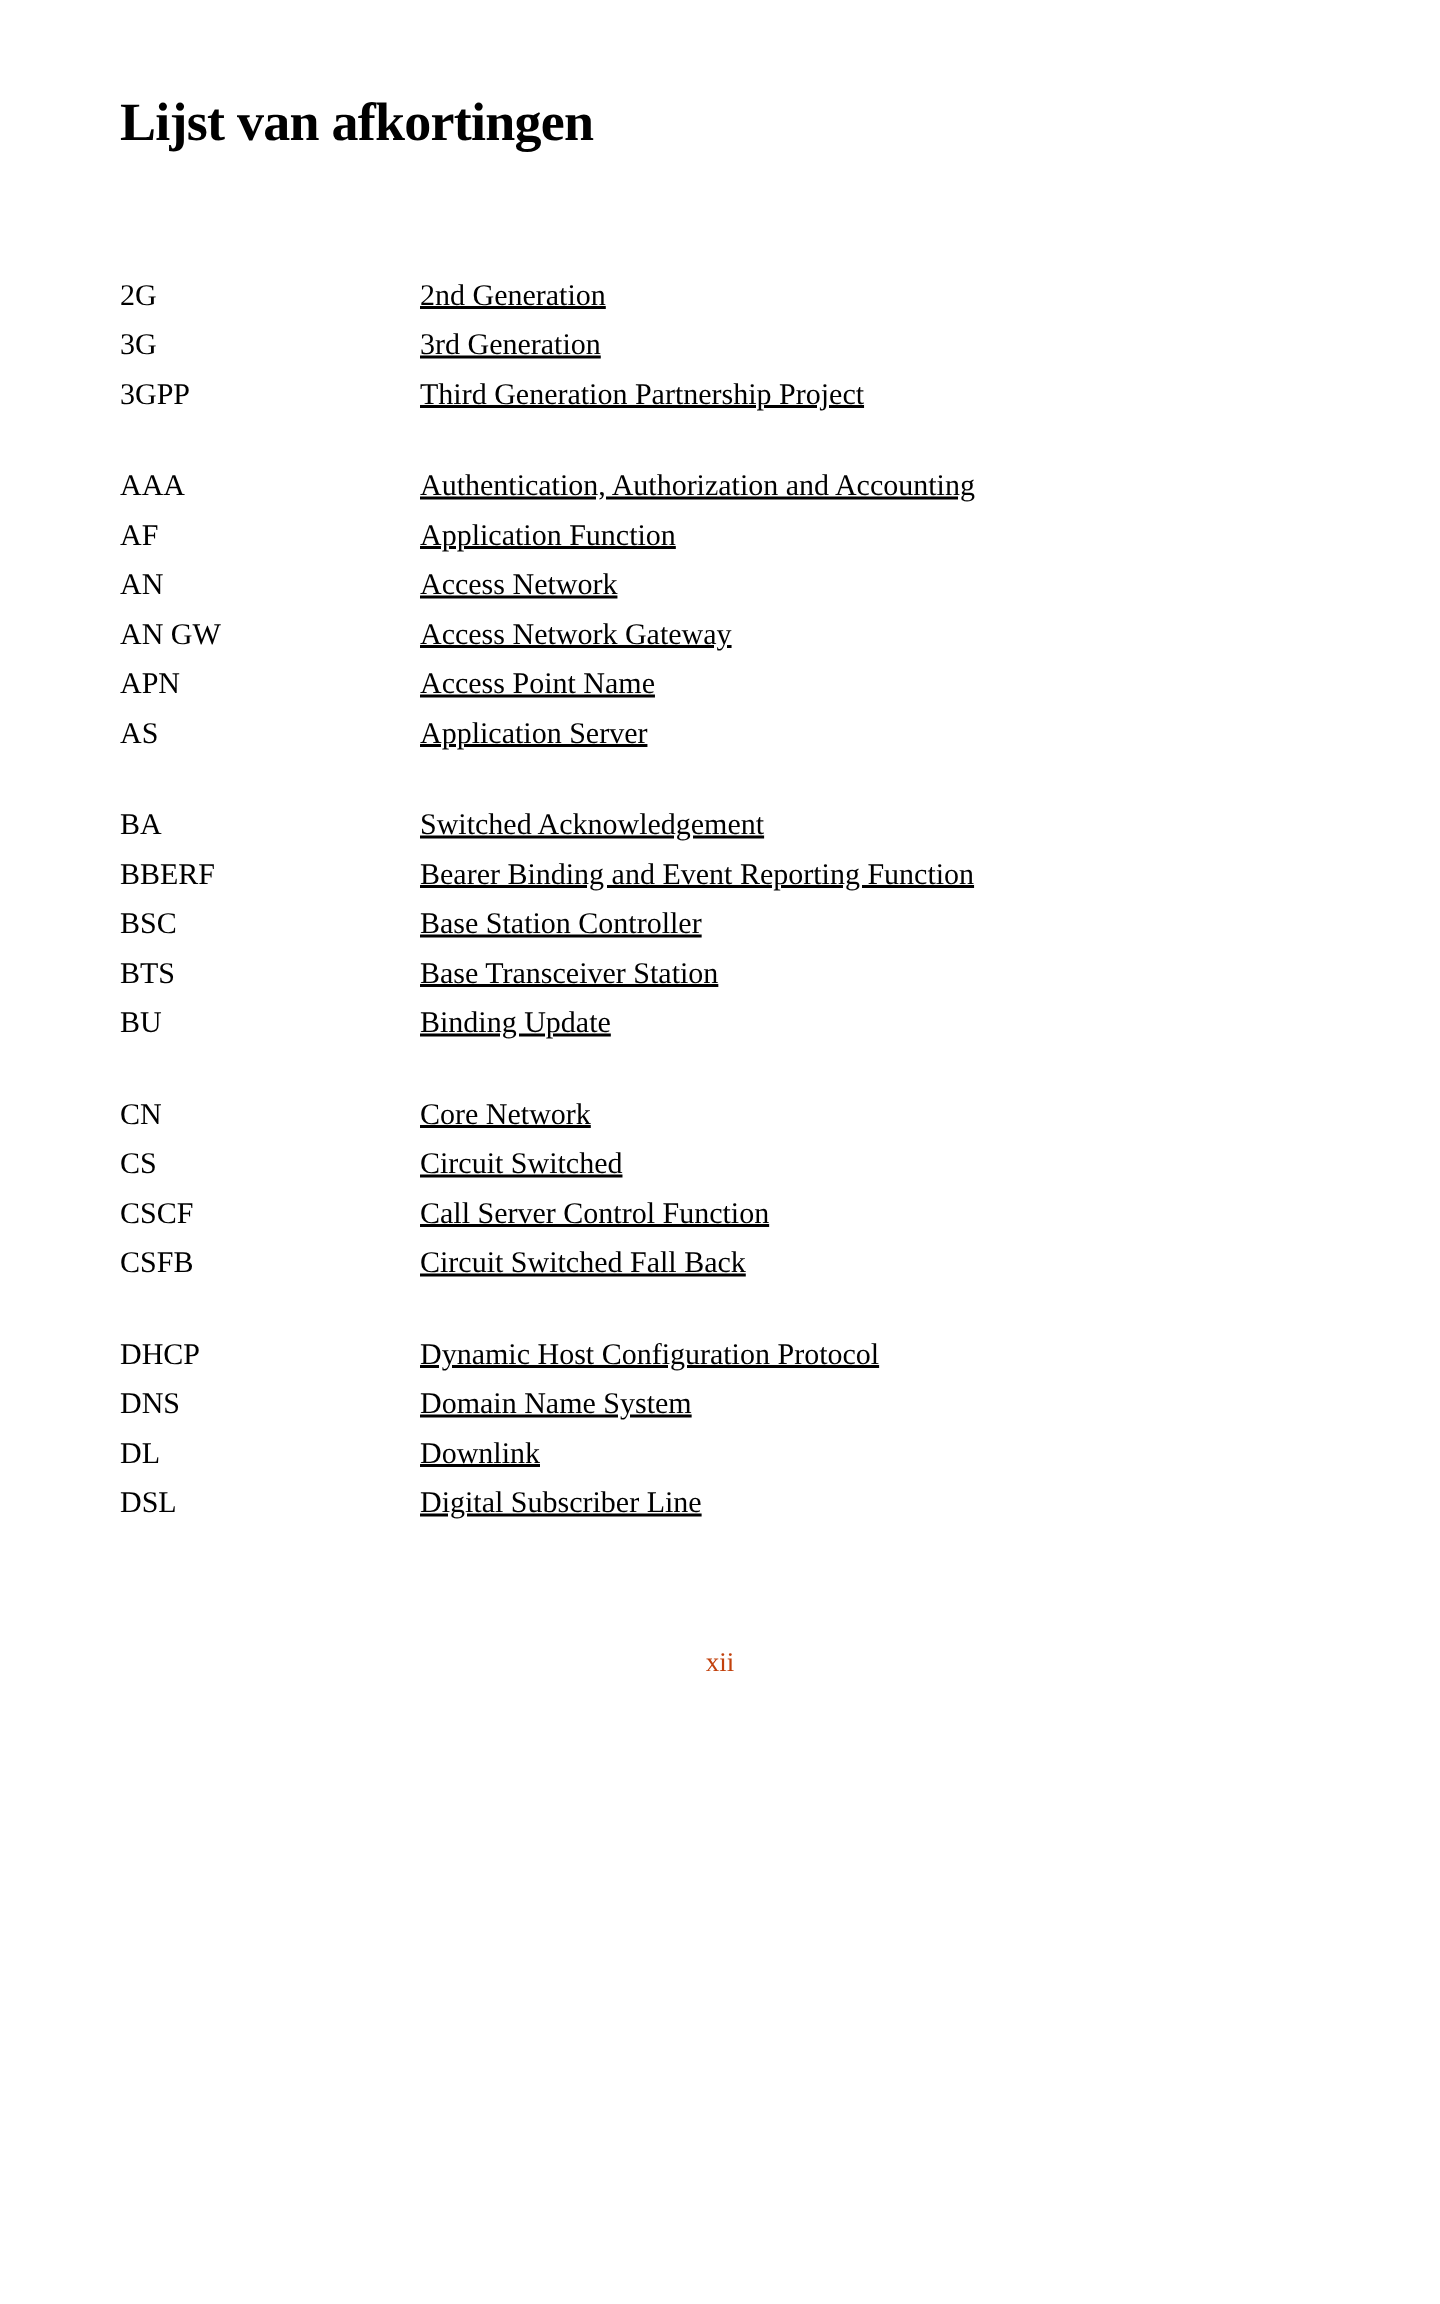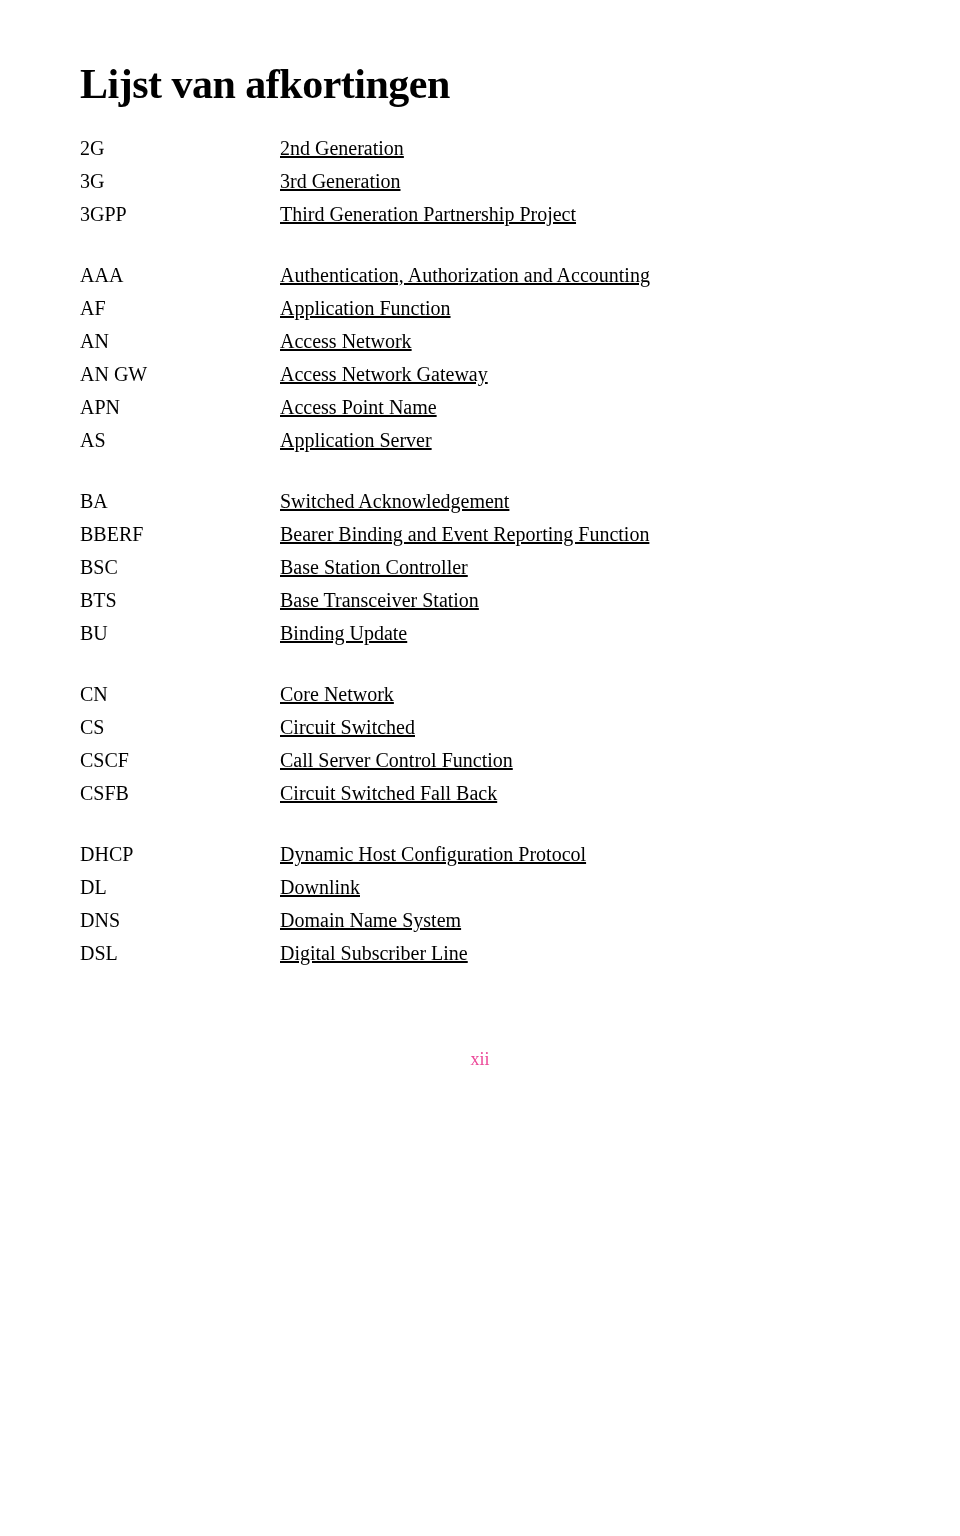--- a/index.html
+++ b/index.html
@@ -11,23 +11,23 @@
     body {
       background: #ffffff;
       font-family: "Computer Modern", "Latin Modern", Georgia, "Times New Roman", serif;
       width: 960px;
       min-height: 1536px;
       padding: 60px 80px 80px 80px;
       color: #000000;
     }
 
     .page-title {
-      font-size: 42px;
+      font-size: 36px;
       font-weight: bold;
-      margin-bottom: 25px;
+      margin-bottom: 80px;
       letter-spacing: -0.5px;
     }
 
     .abbreviations-list {
       width: 100%;
     }
 
     .abbr-group {
       margin-bottom: 0px;
     }
@@ -56,21 +56,21 @@
       flex: 1;
       font-size: 20px;
       line-height: 1.55;
       text-decoration: underline;
     }
 
     .page-footer {
       text-align: center;
       margin-top: 80px;
       font-size: 18px;
-      color: #ec4899;
+      color: #c2410c;
     }
   </style>
 </head>
 <body>
 
 <h1 class="page-title">Lijst van afkortingen</h1>
 
 <div class="abbreviations-list">
 <div class="abbr-group">
       <div class="abbr-row">
@@ -155,26 +155,26 @@
         <span class="abbr-definition">Circuit Switched Fall Back</span>
       </div>
     </div>
     <div class="abbr-group">
       <div class="abbr-group-spacer"></div>
       <div class="abbr-row">
         <span class="abbr-term">DHCP</span>
         <span class="abbr-definition">Dynamic Host Configuration Protocol</span>
       </div>
       <div class="abbr-row">
+        <span class="abbr-term">DNS</span>
+        <span class="abbr-definition">Domain Name System</span>
+      </div>
+      <div class="abbr-row">
         <span class="abbr-term">DL</span>
         <span class="abbr-definition">Downlink</span>
-      </div>
-      <div class="abbr-row">
-        <span class="abbr-term">DNS</span>
-        <span class="abbr-definition">Domain Name System</span>
       </div>
       <div class="abbr-row">
         <span class="abbr-term">DSL</span>
         <span class="abbr-definition">Digital Subscriber Line</span>
       </div>
     </div>
   </div>
 
 <div class="page-footer">
   <span>xii</span>

